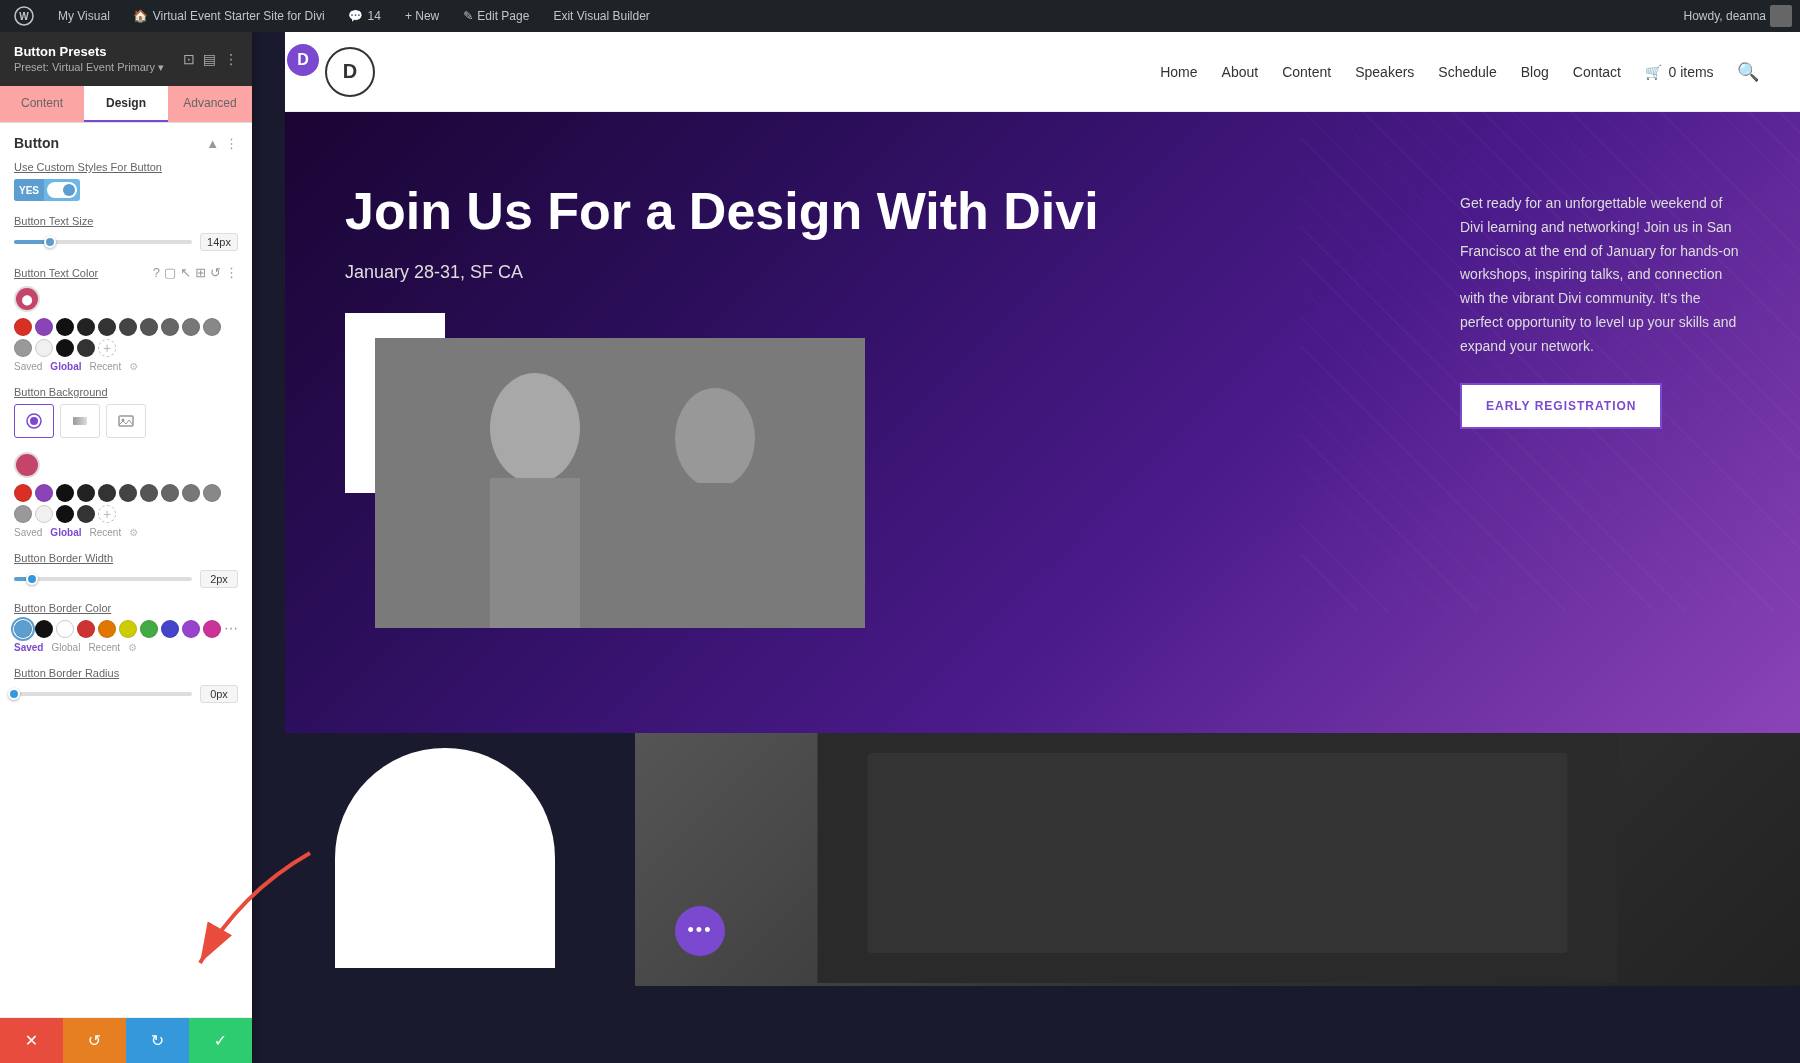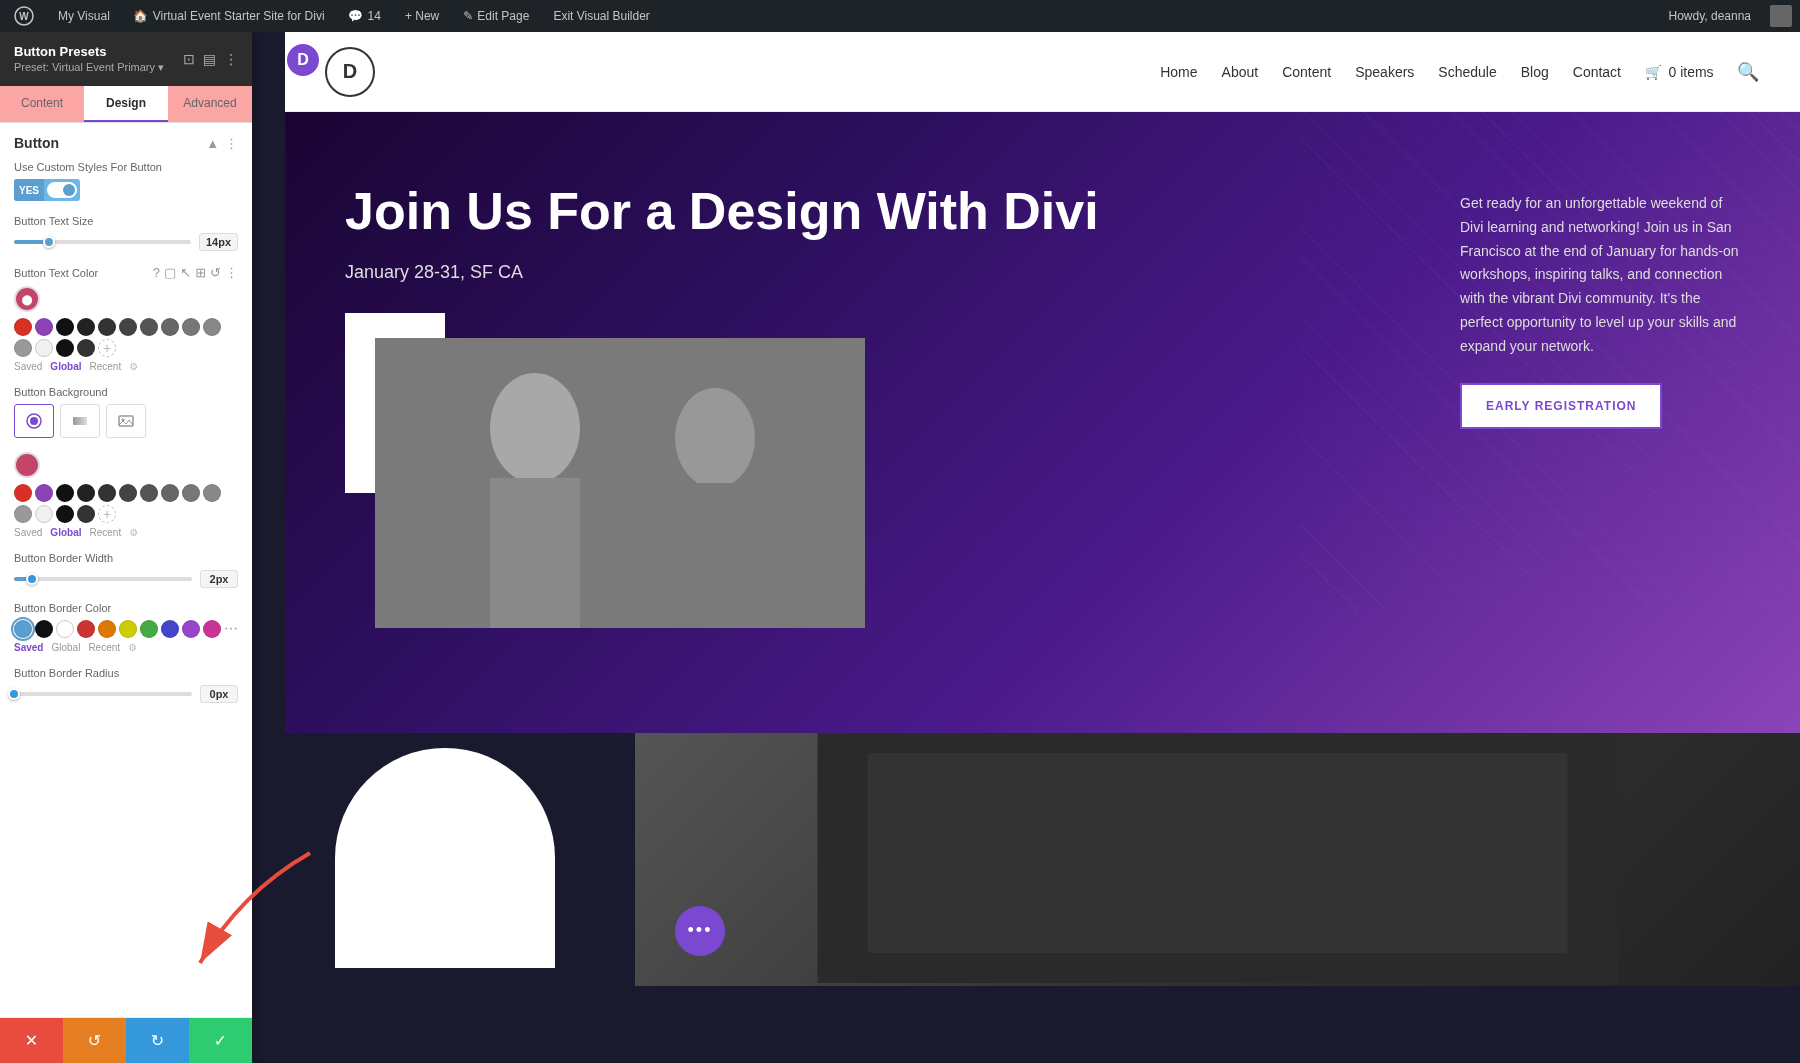--- a/index.html
+++ b/index.html
@@ -20,21 +20,21 @@
       font-size: 12px;
     }
     .admin-bar-item {
       display: flex; align-items: center; gap: 4px;
       padding: 0 6px;
       height: 32px;
       cursor: pointer;
       color: #c3c4c7;
       white-space: nowrap;
     }
-    .admin-bar-right { margin-left: auto; display: flex; align-items: center; gap: 19px; color: #c3c4c7; }
+    .admin-bar-right { margin-left: auto; display: flex; align-items: center; gap: 4px; color: #c3c4c7; }
     .admin-bar-avatar { width: 22px; height: 22px; background: #666; border-radius: 2px; display: inline-block; }
 
     
     .left-panel {
       position: fixed;
       top: 32px;
       left: 0;
       width: 252px;
       height: calc(100vh - 32px);
       background: #fff;
@@ -122,20 +122,21 @@
     }
     .section-icons { display: flex; gap: 6px; color: #999; }
 
     .field-label {
       font-size: 11px;
       color: #666;
       margin-bottom: 6px;
       display: flex;
       align-items: center;
       gap: 4px;
+      text-decoration: underline;
     }
     .field-row {
       margin-bottom: 14px;
     }
 
     
     .toggle-yes {
       display: inline-flex;
       align-items: center;
       background: #6eb6e6;
@@ -170,21 +171,20 @@
       height: 12px;
       background: #5b9ecf;
       border-radius: 50%;
     }
 
     
     .slider-row {
       display: flex;
       align-items: center;
       gap: 8px;
-      font-weight: bold;
     }
     .slider-track {
       flex: 1;
       height: 4px;
       background: #ddd;
       border-radius: 2px;
       position: relative;
     }
     .slider-fill {
       height: 100%;

